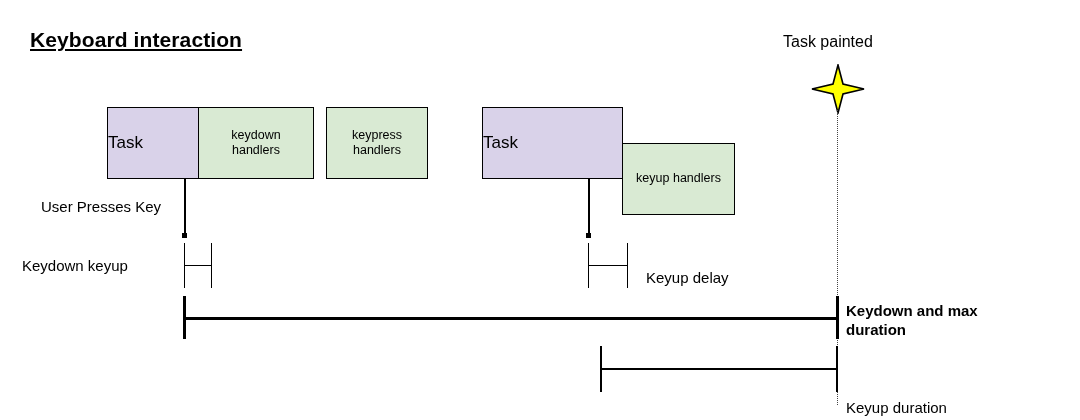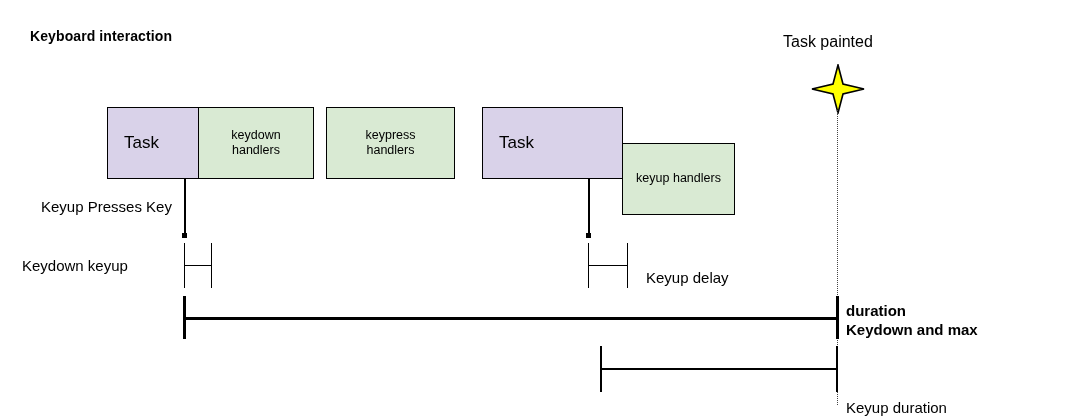--- a/index.html
+++ b/index.html
@@ -15,24 +15,25 @@
     position: relative;
     width: 1080px;
     height: 420px;
     background: #ffffff;
     overflow: hidden;
   }
   .title {
     position: absolute;
     left: 30px;
     top: 28px;
-    font-size: 14px;
+    font-size: 21px;
     font-weight: bold;
     letter-spacing: 0.1px;
     white-space: nowrap;
+    text-decoration: underline;
   }
   
   .block {
     position: absolute;
     box-sizing: border-box;
     border: 1.6px solid #000000;
     display: flex;
     align-items: center;
     justify-content: center;
     text-align: center;
@@ -44,21 +45,21 @@
   }
   .block.handler {
     background: #d9ead3;
     font-size: 12.5px;
   }
   .block .lbl { display: block; }
   .block.task .lbl { padding-right: 2px; }
   
   .block.task-left-label {
     justify-content: flex-start;
-    padding-left: 16px;
+    padding-left: 0;
   }
   
   .vline, .hline {
     position: absolute;
     background: #000000;
   }
   .dotline {
     position: absolute;
     width: 0;
     border-left: 1.4px dotted #444444;
@@ -97,21 +98,21 @@
     <span class="lbl">Task</span>
   </div>
 
   <div class="block handler" style="left:198px; top:107px; width:116px; height:72px;">
     <span>
       <span style="display:block">keydown</span>
       <span style="display:block">handlers</span>
     </span>
   </div>
 
-  <div class="block handler" style="left:326px; top:107px; width:129px; height:72px;">
+  <div class="block handler" style="left:326px; top:107px; width:102px; height:72px;">
     <span>
       <span style="display:block">keypress</span>
       <span style="display:block">handlers</span>
     </span>
   </div>
 
   <div class="block task task-left-label" style="left:482px; top:107px; width:141px; height:72px;">
     <span class="lbl">Task</span>
   </div>
 
@@ -124,41 +125,41 @@
   <div class="star-wrap">
     <svg width="56" height="50" viewBox="0 0 56 50" xmlns="http://www.w3.org/2000/svg">
       <path d="M28 1 L33 20 L54 25 L33 30 L28 49 L23 30 L2 25 L23 20 Z" fill="#ffff00" stroke="#000000" stroke-width="1.6" stroke-linejoin="miter"></path>
     </svg>
   </div>
 
   <div class="dotline" style="left:837px; top:110px; height:295px;"></div>
 
   <div class="vline" style="left:184px; top:179px; width:1.6px; height:57px;"></div>
   <div class="dot" style="left:182px; top:233px;"></div>
-  <div class="lab" style="left:41px; top:197px;">Keyup Presses Key</div>
+  <div class="lab" style="left:41px; top:197px;">User Presses Key</div>
 
   <div class="vline" style="left:588px; top:179px; width:1.6px; height:57px;"></div>
   <div class="dot" style="left:586px; top:233px;"></div>
 
   <div class="vline" style="left:184px; top:243px; width:1.3px; height:45px;"></div>
   <div class="vline" style="left:211px; top:243px; width:1.3px; height:45px;"></div>
   <div class="hline" style="left:184px; top:265px; width:28px; height:1.3px;"></div>
   <div class="lab" style="left:22px; top:256px;">Keydown keyup</div>
 
   <div class="vline" style="left:588px; top:243px; width:1.3px; height:45px;"></div>
   <div class="vline" style="left:627px; top:243px; width:1.3px; height:45px;"></div>
   <div class="hline" style="left:588px; top:265px; width:40px; height:1.3px;"></div>
   <div class="lab" style="left:646px; top:268px;text-align:center;">Keyup delay</div>
 
   <div class="vline" style="left:183px; top:296px; width:3.2px; height:43px;"></div>
   <div class="vline" style="left:836px; top:296px; width:3.2px; height:43px;"></div>
   <div class="hline" style="left:183px; top:317px; width:656px; height:3.2px;"></div>
   <div class="lab bold wrap" style="left:846px; top:301px;">
+    <span style="display:block">Keydown and max</span>
     <span style="display:block">duration</span>
-    <span style="display:block">Keydown and max</span>
   </div>
 
   <div class="vline" style="left:600px; top:346px; width:1.5px; height:46px;"></div>
   <div class="vline" style="left:836px; top:346px; width:1.5px; height:46px;"></div>
   <div class="hline" style="left:600px; top:368px; width:237px; height:1.5px;"></div>
   <div class="lab" style="left:846px; top:358px;margin-top:40px;">Keyup duration</div>
 
 </div>
 
 </body></html>

